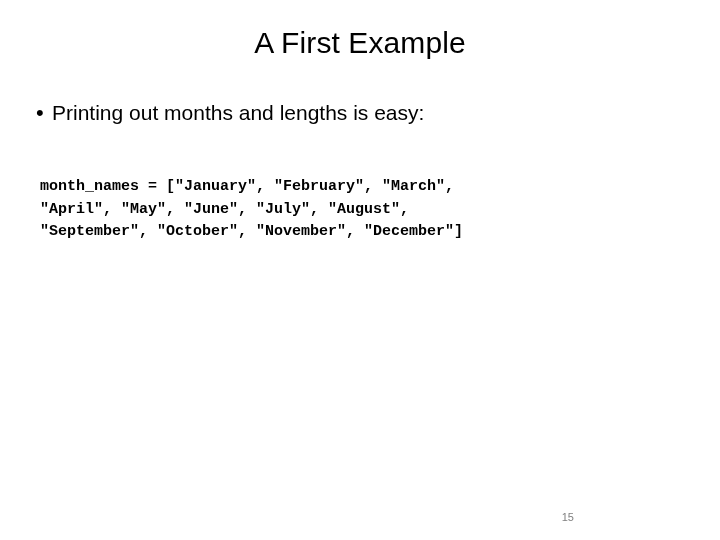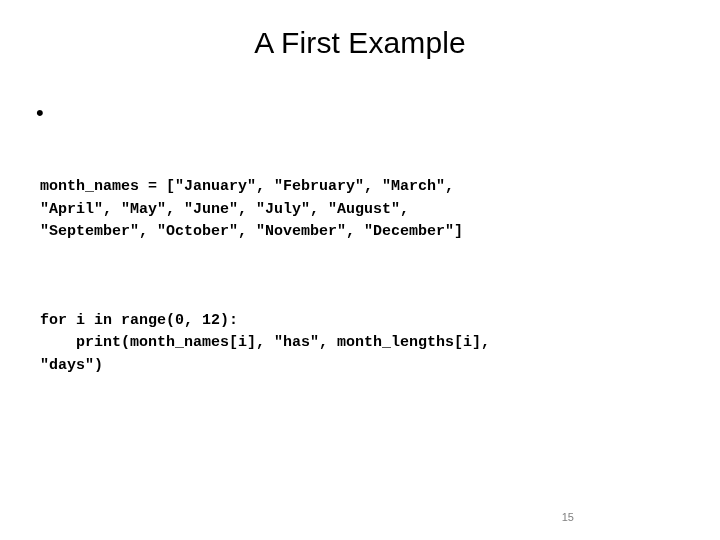--- a/index.html
+++ b/index.html
@@ -90,28 +90,26 @@
 </style>
 </head>
 <body>
 
 <div class="slide">
 
   <div class="slide-title">A First Example</div>
 
   <div class="bullet-row">
     <span class="bullet-mark">•</span>
+    <span class="bullet-text">Printing out months and lengths is easy:</span>
   </div>
 
   <div class="code-area">
     <pre class="code-block">month_names = ["January", "February", "March",
 "April", "May", "June", "July", "August",
 "September", "October", "November", "December"]</pre>
     <div class="code-gap"></div>
     <div class="code-gap"></div>
-    <pre class="code-block">for i in range(0, 12):
-    print(month_names[i], "has", month_lengths[i],
-"days")</pre>
   </div>
 
   <div class="page-number">15</div>
 
 </div>
 
 </body></html>

